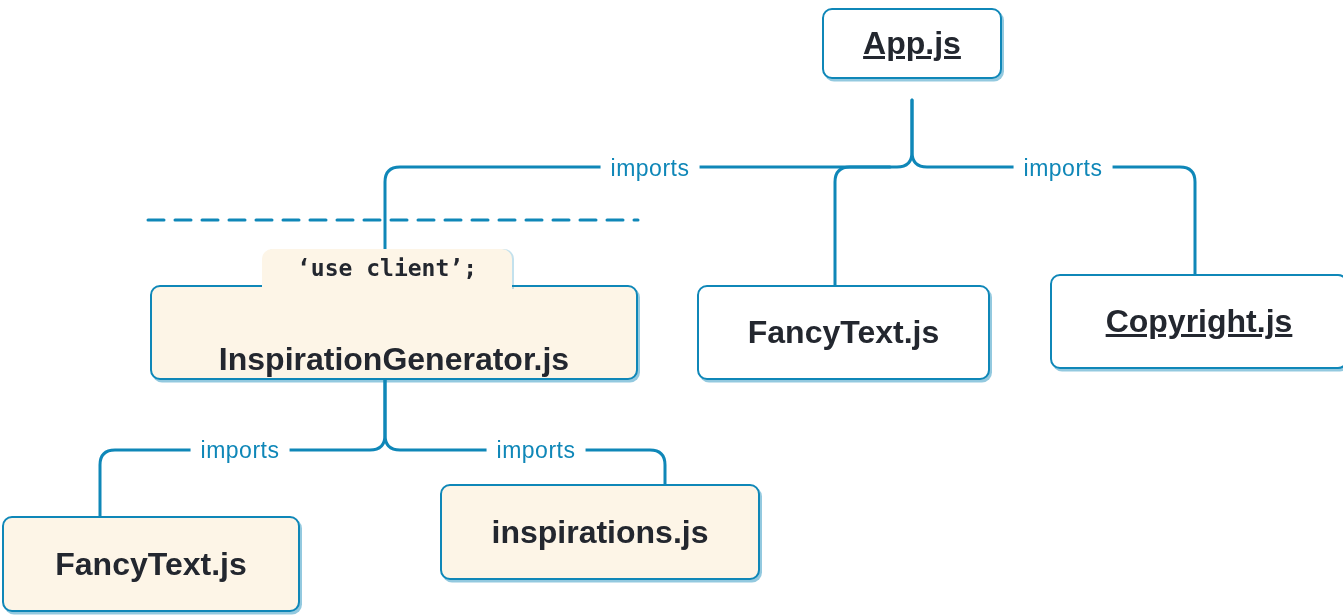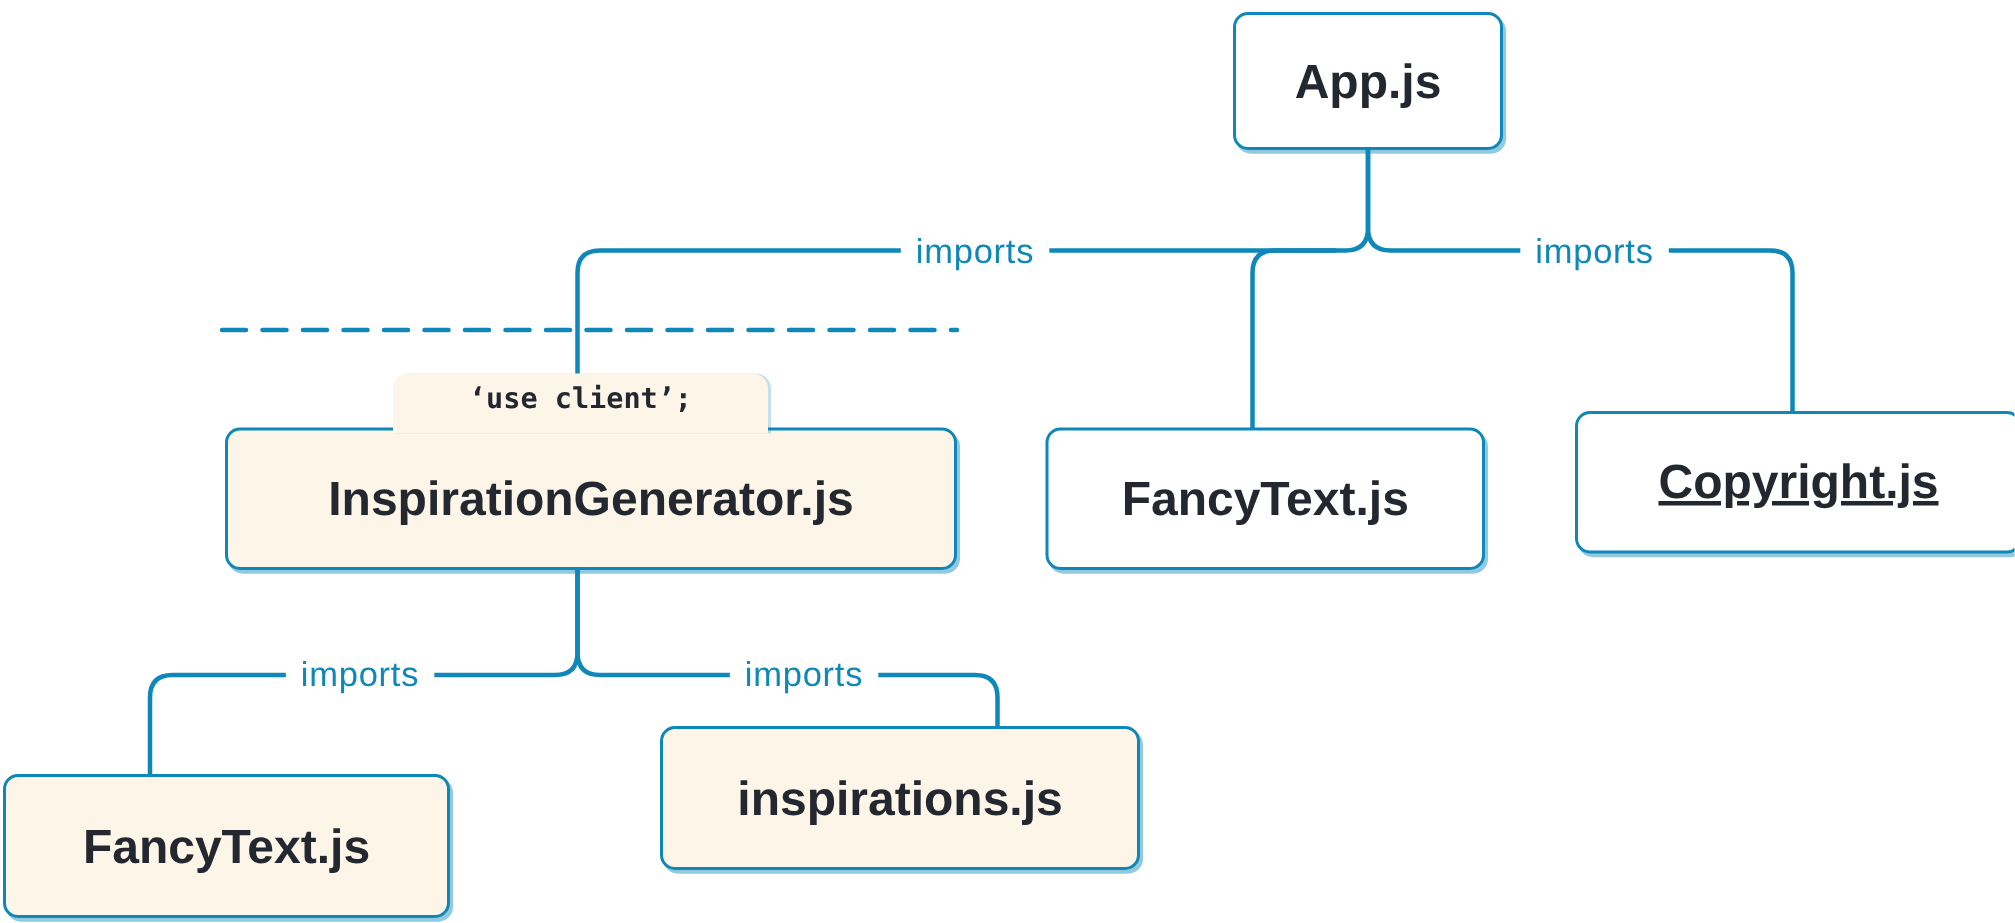--- a/index.html
+++ b/index.html
@@ -63,21 +63,21 @@
   .directive-badge {
     position: absolute;
     z-index: 4;
     display: flex;
     align-items: flex-start;
     justify-content: center;
     padding-top: 6px;
     background: var(--client-bg, #fdf5e7);
     border-radius: 10px 10px 0 0;
     font-family: "DejaVu Sans Mono", "Liberation Mono", monospace;
-    font-size: 19px;
+    font-size: 23px;
     font-weight: 700;
     color: var(--node-text, #23272f);
     box-shadow: 2px 0 0 rgba(15, 135, 184, 0.25);
     white-space: nowrap;
   }
 </style>
 </head>
 <body>
 
 <div class="canvas">
@@ -89,25 +89,25 @@
     <path class="edge" d="M 385 380 L 385 435 Q 385 450 370 450 L 115 450 Q 100 450 100 465 L 100 518"></path>
     <path class="edge" d="M 385 380 L 385 435 Q 385 450 400 450 L 650 450 Q 665 450 665 465 L 665 518"></path>
     <path class="edge dashed" d="M 148 220 L 638 220"></path>
   </svg>
 
   <span class="edge-label" style="left:650px; top:168px;">imports</span>
   <span class="edge-label" style="left:1063px; top:168px;">imports</span>
   <span class="edge-label" style="left:240px; top:450px;">imports</span>
   <span class="edge-label" style="left:536px; top:450px;">imports</span>
 
-  <div class="node" style="left:822px; top:8px; width:180px; height:92px;">
+  <div class="node" style="left:822px; top:8px; width:180px; height:71px;text-decoration:underline;">
     <span>App.js</span>
   </div>
 
-  <div class="node client" style="left:150px; top:285px; width:488px; height:95px;">
+  <div class="node client" style="left:150px; top:285px; width:488px; height:95px;align-items:flex-end;">
     <span>InspirationGenerator.js</span>
   </div>
   <div class="directive-badge" style="left:262px; top:249px; width:250px; height:40px;">
     <span>‘use client’;</span>
   </div>
 
   <div class="node" style="left:697px; top:285px; width:293px; height:95px;">
     <span>FancyText.js</span>
   </div>
 

